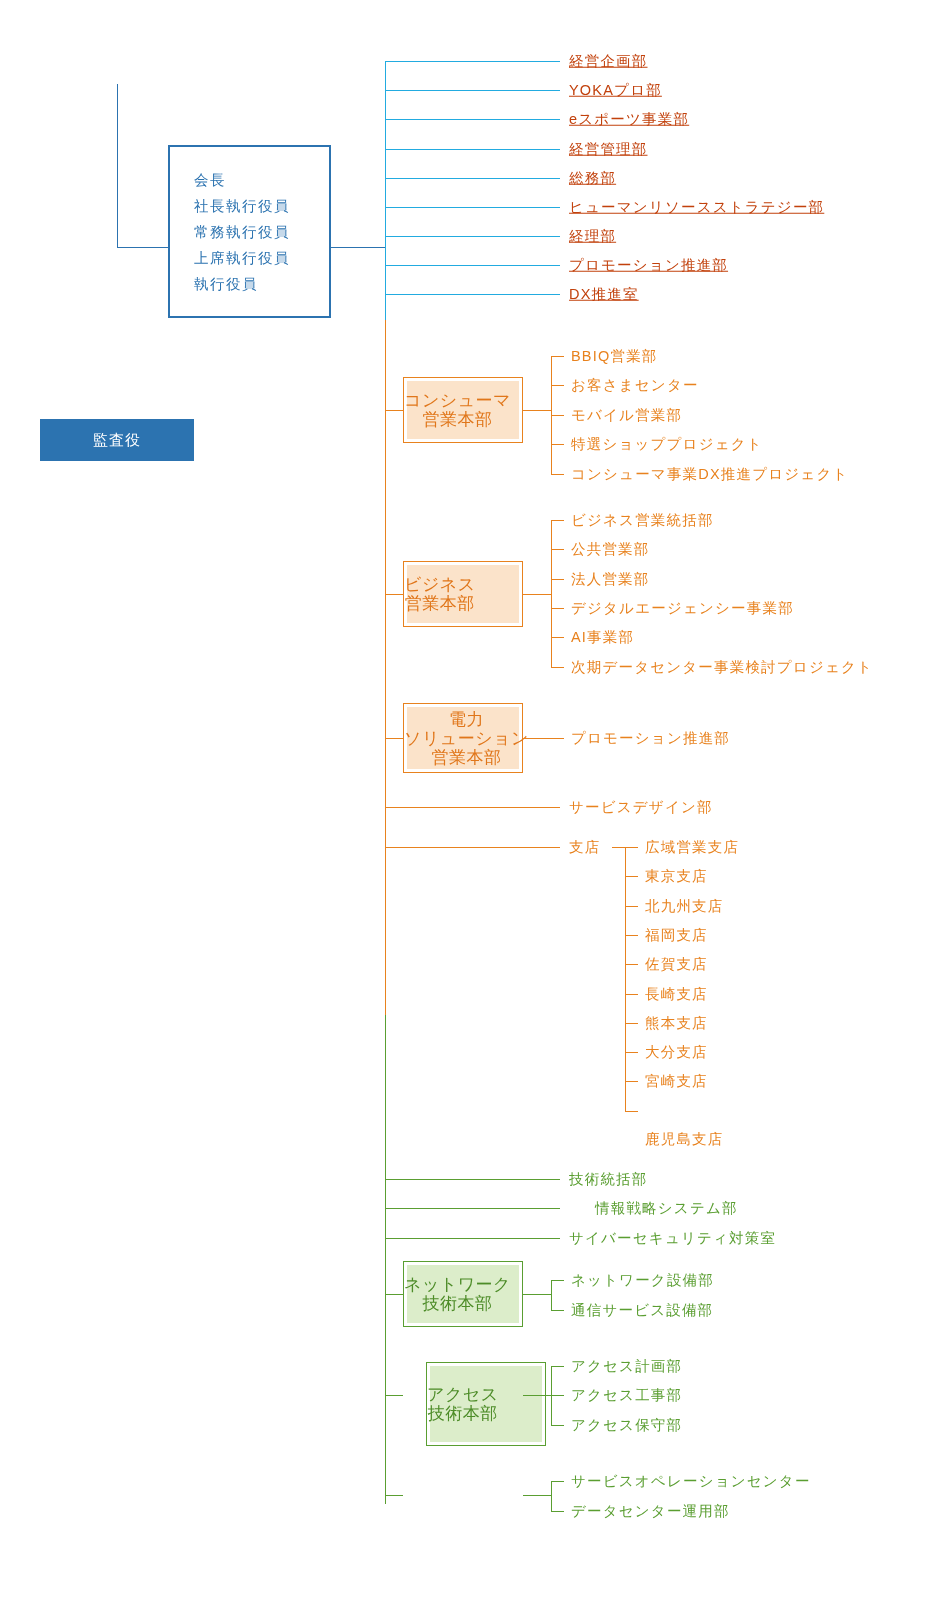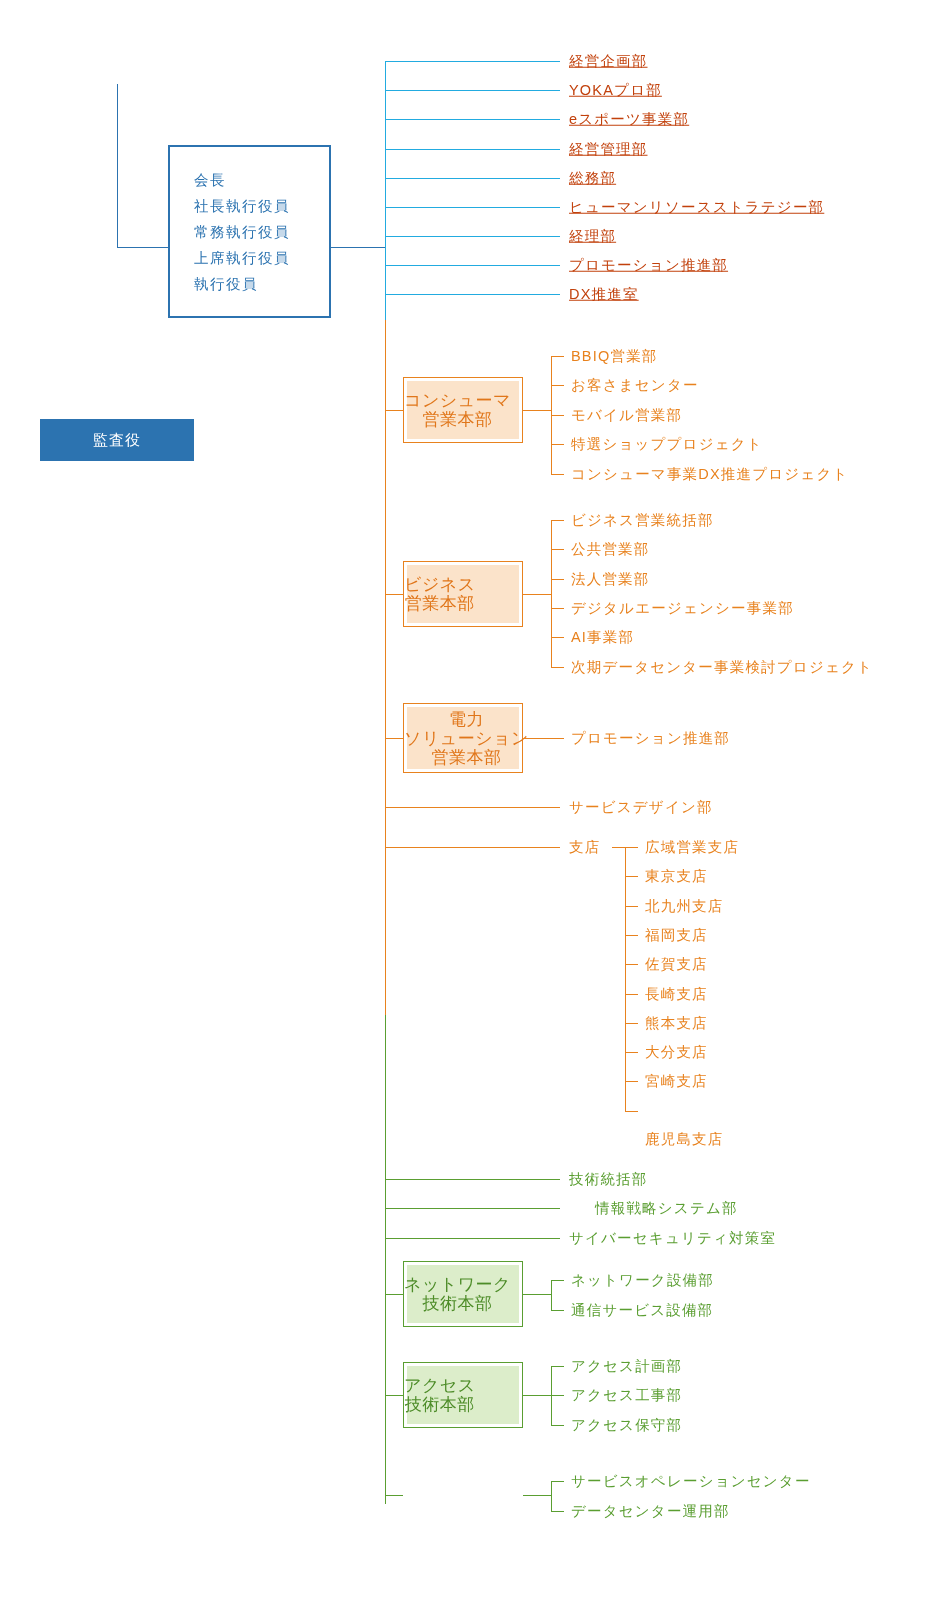--- a/index.html
+++ b/index.html
@@ -220,21 +220,21 @@
     <span><span>ネットワーク</span><br><span>技術本部</span></span>
   </div>
   <div class="h-line c-green" style="left:523px; top:1294px; width:28px;"></div>
   <div class="v-line c-green" style="left:551px; top:1280px; height:30px;"></div>
   <div class="h-line c-green" style="left:551px; top:1280px; width:13px;"></div>
   <div class="h-line c-green" style="left:551px; top:1310px; width:13px;"></div>
   <div class="leaf green" style="left:571px; top:1280px;">ネットワーク設備部</div>
   <div class="leaf green" style="left:571px; top:1310px;">通信サービス設備部</div>
 
   <div class="h-line c-green" style="left:385px; top:1395px; width:18px;"></div>
-  <div class="div-box green" id="access-box" style="left:403px; top:1362px; width:120px; height:66px;">
+  <div class="div-box green" id="access-box" style="left:426px; top:1362px; width:120px; height:84px;">
     <span><span>アクセス</span><br><span>技術本部</span></span>
   </div>
   <div class="h-line c-green" style="left:523px; top:1395px; width:28px;"></div>
   <div class="v-line c-green" style="left:551px; top:1366px; height:59px;"></div>
   <div class="h-line c-green" style="left:551px; top:1366px; width:13px;"></div>
   <div class="h-line c-green" style="left:551px; top:1395px; width:13px;"></div>
   <div class="h-line c-green" style="left:551px; top:1425px; width:13px;"></div>
   <div class="leaf green" style="left:571px; top:1366px;">アクセス計画部</div>
   <div class="leaf green" style="left:571px; top:1395px;">アクセス工事部</div>
   <div class="leaf green" style="left:571px; top:1425px;">アクセス保守部</div>

